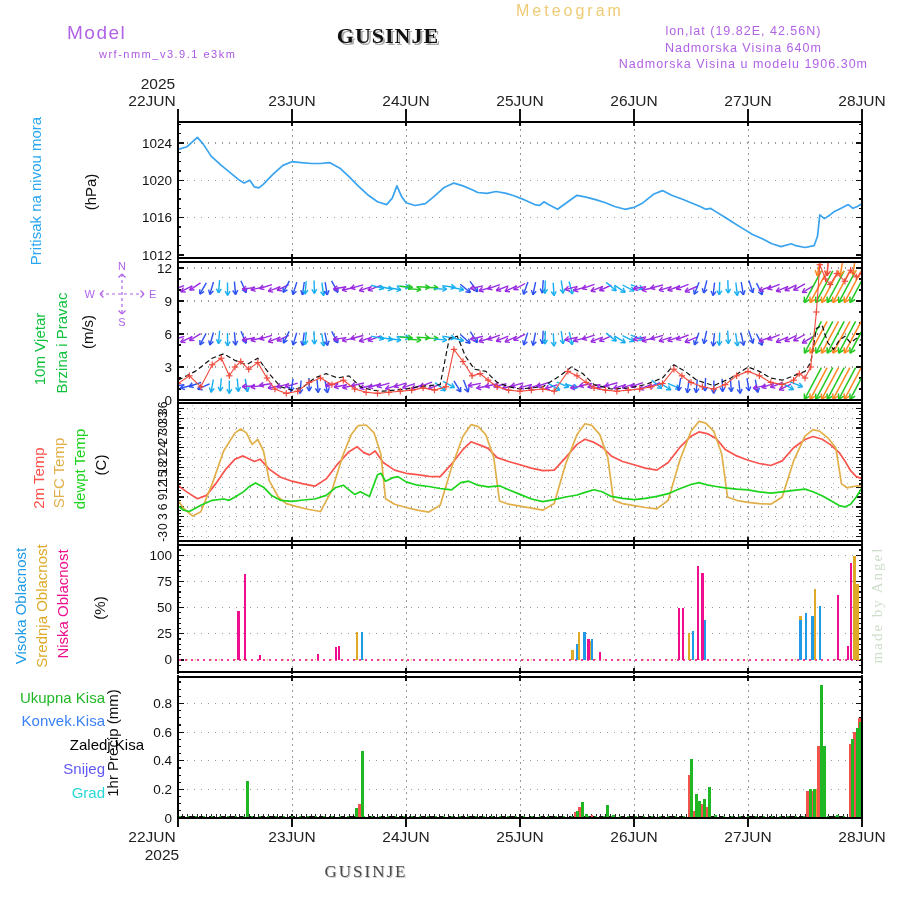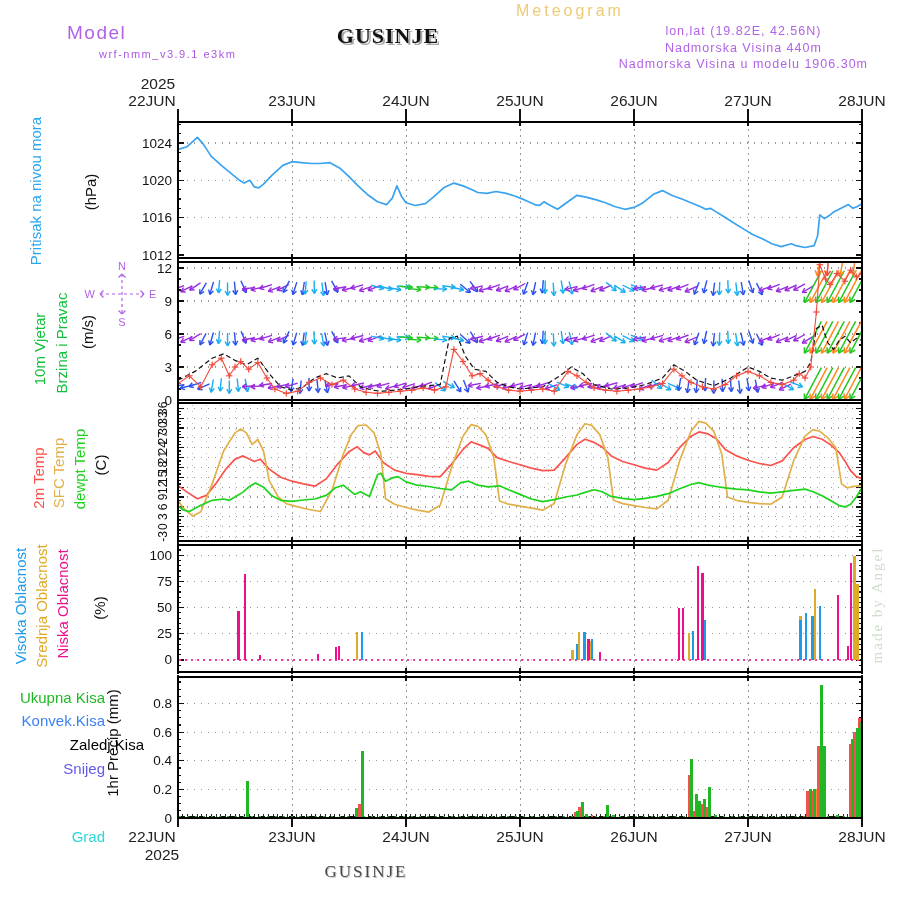--- a/index.html
+++ b/index.html
@@ -28,21 +28,21 @@
 </head>
 <body>
 
 <div class="page">
   <div class="hdr" id="app-title">Meteogram</div>
   <div class="hdr" id="model-label">Model</div>
   <div class="hdr" id="model-name">wrf-nmm_v3.9.1 e3km</div>
   <div class="hdr" id="station-title">GUSINJE</div>
   <div class="hdr-right">
     <div>lon,lat (19.82E, 42.56N)</div>
-    <div>Nadmorska Visina 440m</div>
+    <div>Nadmorska Visina 640m</div>
     <div>Nadmorska Visina u modelu 1906.30m</div>
   </div>
   <svg id="plot" width="900" height="900" viewBox="0 0 900 900">
       <g>
         <text x="152" y="106" fill="#222" font-size="15.5" font-family="&quot;Liberation Sans&quot;,&quot;DejaVu Sans&quot;,sans-serif" text-anchor="middle">22JUN</text>
         <text x="152" y="842" fill="#222" font-size="15.5" font-family="&quot;Liberation Sans&quot;,&quot;DejaVu Sans&quot;,sans-serif" text-anchor="middle">22JUN</text>
         <line x1="178" x2="178" y1="109" y2="121" shape-rendering="crispEdges" stroke="#111" stroke-width="1.5"></line>
         <line x1="178" x2="178" y1="819" y2="827" shape-rendering="crispEdges" stroke="#111" stroke-width="1.5"></line>
         <text x="292" y="106" fill="#222" font-size="15.5" font-family="&quot;Liberation Sans&quot;,&quot;DejaVu Sans&quot;,sans-serif" text-anchor="middle">23JUN</text>
         <text x="292" y="842" fill="#222" font-size="15.5" font-family="&quot;Liberation Sans&quot;,&quot;DejaVu Sans&quot;,sans-serif" text-anchor="middle">23JUN</text>
@@ -1764,14 +1764,14 @@
     <div class="vlab" style="left: 100px; top: 465px; color: rgb(17, 17, 17);">(C)</div>
     <div class="vlab" style="left: 20px; top: 606px; color: rgb(30, 154, 232);">Visoka Oblacnost</div>
     <div class="vlab" style="left: 41px; top: 606px; color: rgb(222, 170, 40);">Srednja Oblacnost</div>
     <div class="vlab" style="left: 62px; top: 604px; color: rgb(238, 14, 142);">Niska Oblacnost</div>
     <div class="vlab" style="left: 99px; top: 608px; color: rgb(17, 17, 17);">(%)</div>
     <div class="vlab" style="left: 112px; top: 743px; color: rgb(17, 17, 17);">1hr Precip (mm)</div>
     <div class="hlab" style="right: 795px; top: 689px; color: rgb(31, 184, 36); margin-left: 24px;">Ukupna Kisa</div>
     <div class="hlab" style="right: 795px; top: 712px; color: #3b82f6;">Konvek.Kisa</div>
     <div class="hlab" style="right: 756px; top: 736px; color: #000000;">Zaledj.Kisa</div>
     <div class="hlab" style="right: 795px; top: 760px; color: rgb(96, 88, 240); margin-left: 28px;">Snijeg</div>
-    <div class="hlab" style="right: 795px; top: 784px; color: rgb(42, 216, 216); margin-top: 44px;">Grad</div>
+    <div class="hlab" style="right: 795px; top: 784px; color: rgb(42, 216, 216);">Grad</div>
   </div>
 
 </body></html>

